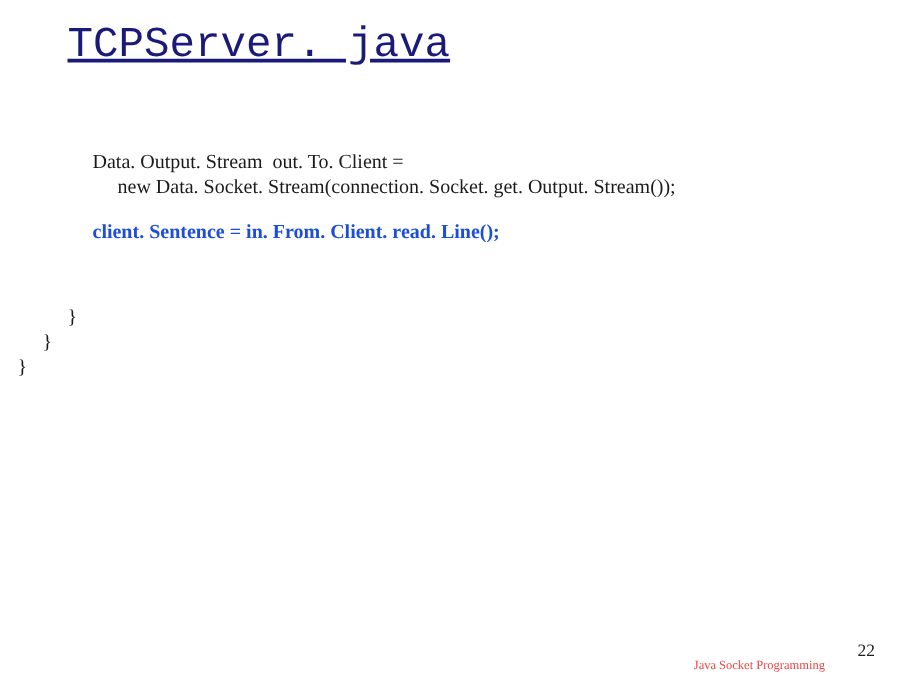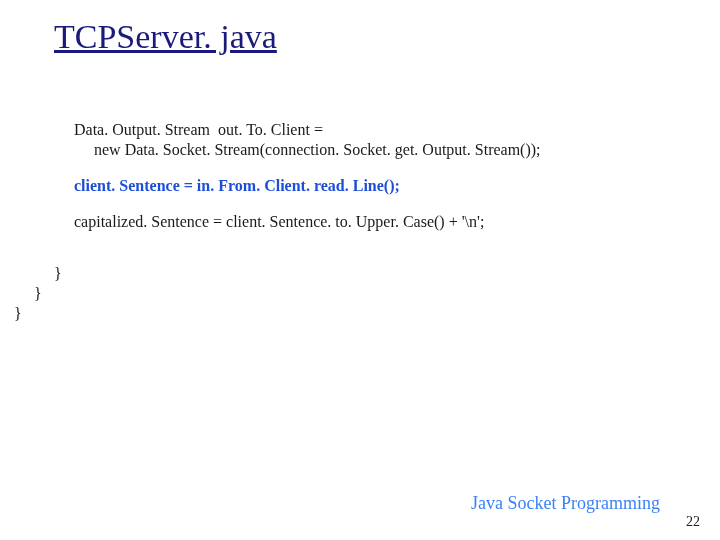--- a/index.html
+++ b/index.html
@@ -10,21 +10,21 @@
     background: #ffffff;
     font-family: Arial, Helvetica, sans-serif;
     overflow: hidden;
     position: relative;
   }
   .title {
     position: absolute;
     top: 18px;
     left: 54px;
     font-size: 34px;
-    font-family: Liberation Serif, serif;
+    font-family: Liberation Mono, monospace;
     color: #1a1a7a;
     text-decoration: underline;
   }
   .code-block {
     position: absolute;
     left: 74px;
     top: 120px;
     font-family: "Comic Sans MS", "Comic Sans", cursive;
     font-size: 16px;
     line-height: 1.25;
@@ -34,25 +34,25 @@
     white-space: pre;
   }
   .bold { font-weight: bold; }
   .red  { color: #1d4ed8; }
   .gap  { height: 16px; }
   .brace3 { margin-left: -20px; }
   .brace2 { margin-left: -40px; }
   .brace1 { margin-left: -60px; }
   .footer {
     position: absolute;
-    bottom: 26px;
+    bottom: 2px;
     right: 60px;
     font-family: "Times New Roman", Times, serif;
-    font-size: 18px;
-    color: #3b82f6;
+    font-size: 10px;
+    color: #ef4444;
   }
   .pagenum {
     position: absolute;
     bottom: 10px;
     right: 20px;
     font-family: "Times New Roman", Times, serif;
     font-size: 14px;
     color: #202020;
     margin-top: 20px;
   }
@@ -61,21 +61,20 @@
 <body>
 
 <div class="title">TCPServer. java</div>
 
 <div class="code-block">
   <div class="line">Data. Output. Stream  out. To. Client =</div>
   <div class="line">     new Data. Socket. Stream(connection. Socket. get. Output. Stream());</div>
   <div class="gap"></div>
   <div class="line bold red">client. Sentence = in. From. Client. read. Line();</div>
   <div class="gap"></div>
-  <div class="line">capitalized. Sentence = client. Sentence. to. Upper. Case() + '\n';</div>
   <div class="gap"></div>
   <div class="gap"></div>
   <div class="line brace3">}</div>
   <div class="line brace2">}</div>
   <div class="line brace1">}</div>
 </div>
 
 <div class="footer">Java Socket Programming</div>
 <div class="pagenum">22</div>
 

